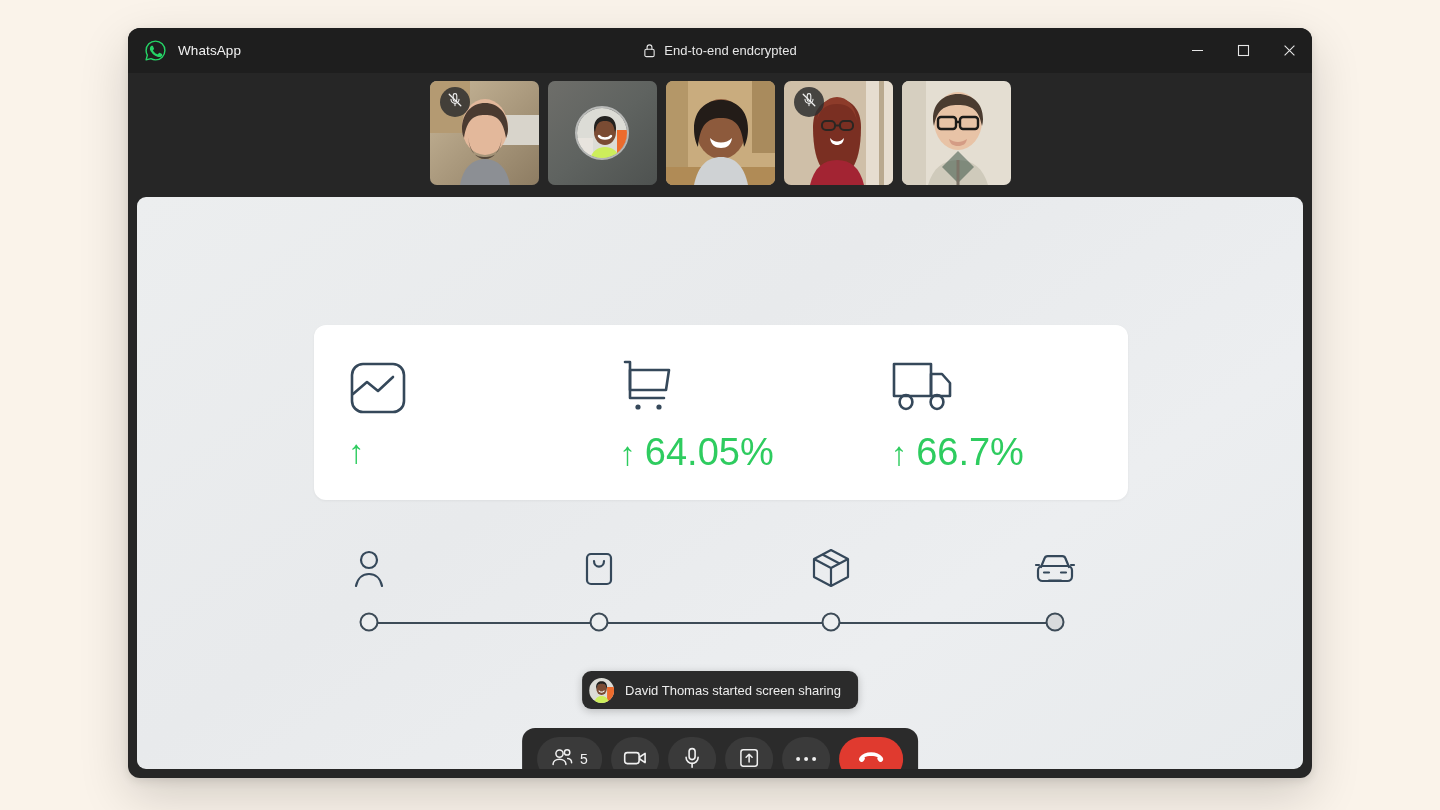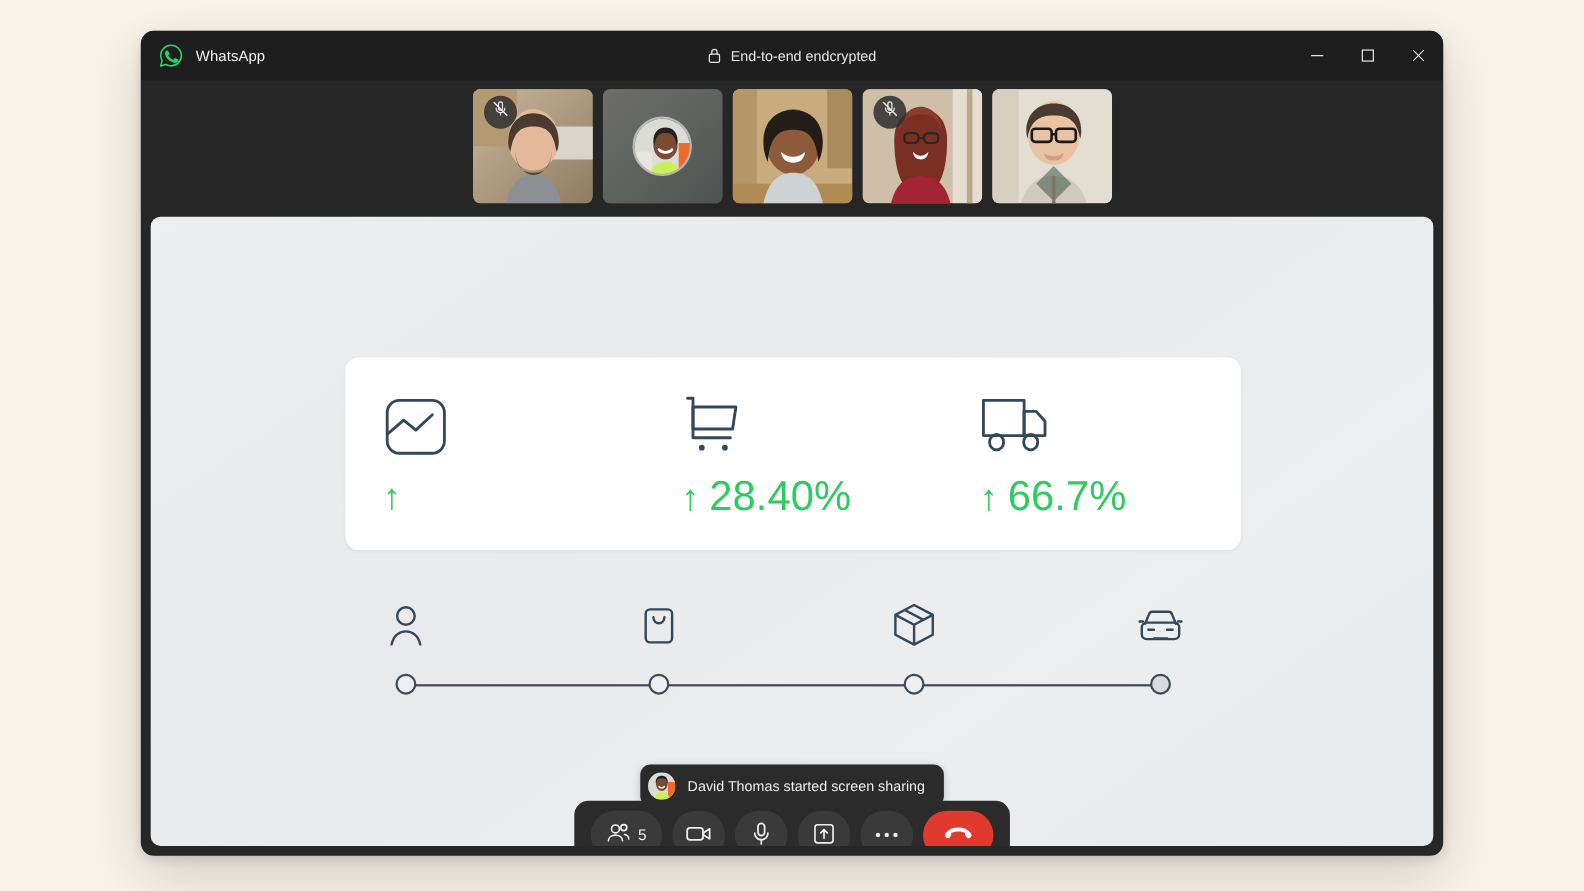--- a/index.html
+++ b/index.html
@@ -152,21 +152,20 @@
   .toast {
     position: absolute;
     left: 50%; transform: translateX(-50%);
     top: 474px;
     height: 38px;
     display: flex; align-items: center; gap: 11px;
     background: #2b2b2b;
     border-radius: 9px;
     padding: 0 17px 0 7px;
     box-shadow: 0 2px 8px rgba(0,0,0,.22);
-    margin-top: 24px;
   }
   .toast-avatar {
     width: 25px; height: 25px; border-radius: 50%;
     overflow: hidden; flex: none;
   }
   .toast-text { color: #ededed; font-size: 13px; white-space: nowrap; }
 
   
   .controls {
     position: absolute;
@@ -382,21 +381,21 @@
           <div class="metric-icon">
             <svg width="60" height="60" viewBox="0 0 60 60" fill="none">
               <path d="M6 6h5v36h34" stroke="#35485a" stroke-width="2.6" stroke-linecap="round" stroke-linejoin="round"></path>
               <path d="M11 14h39l-3 20H11z" stroke="#35485a" stroke-width="2.6" stroke-linejoin="round"></path>
               <circle cx="19" cy="51" r="2.6" fill="#35485a"></circle>
               <circle cx="40" cy="51" r="2.6" fill="#35485a"></circle>
             </svg>
           </div>
           <div class="metric-value">
             <span class="metric-arrow">↑</span>
-            <span>28.40%</span>
+            <span>64.05%</span>
           </div>
         </div>
 
         <div class="metric">
           <div class="metric-icon">
             <svg width="66" height="56" viewBox="0 0 66 56" fill="none">
               <rect x="3" y="6" width="37" height="32" stroke="#35485a" stroke-width="2.6" stroke-linejoin="round"></rect>
               <path d="M40 16h11l8 9v13H40z" stroke="#35485a" stroke-width="2.6" stroke-linejoin="round"></path>
               <ellipse cx="15" cy="44" rx="6.4" ry="7" stroke="#35485a" stroke-width="2.6"></ellipse>
               <ellipse cx="46" cy="44" rx="6.4" ry="7" stroke="#35485a" stroke-width="2.6"></ellipse>

